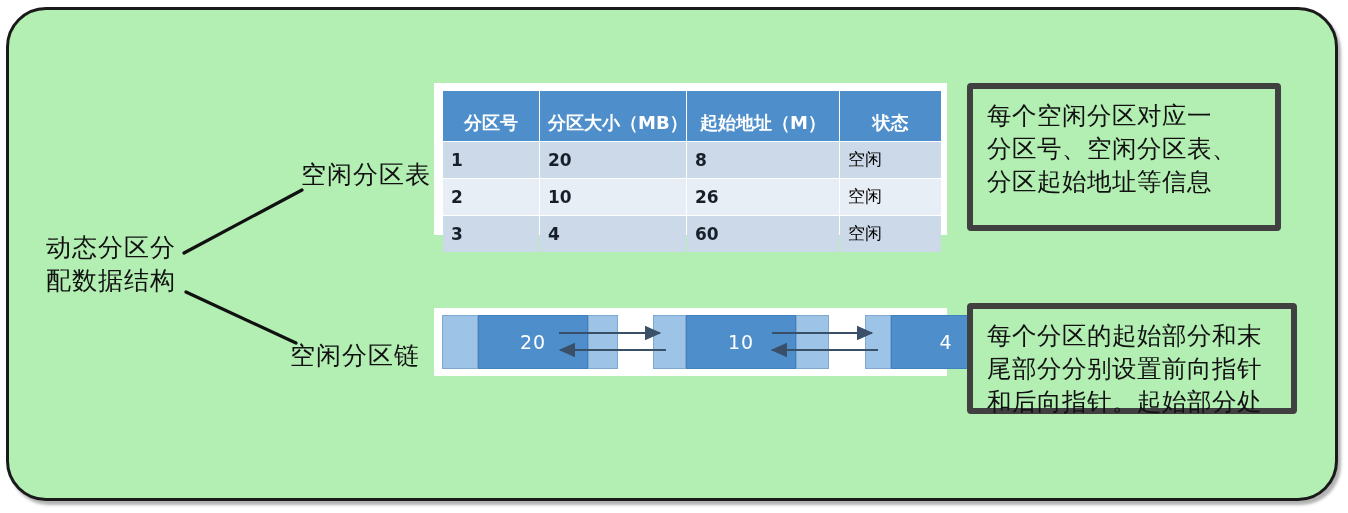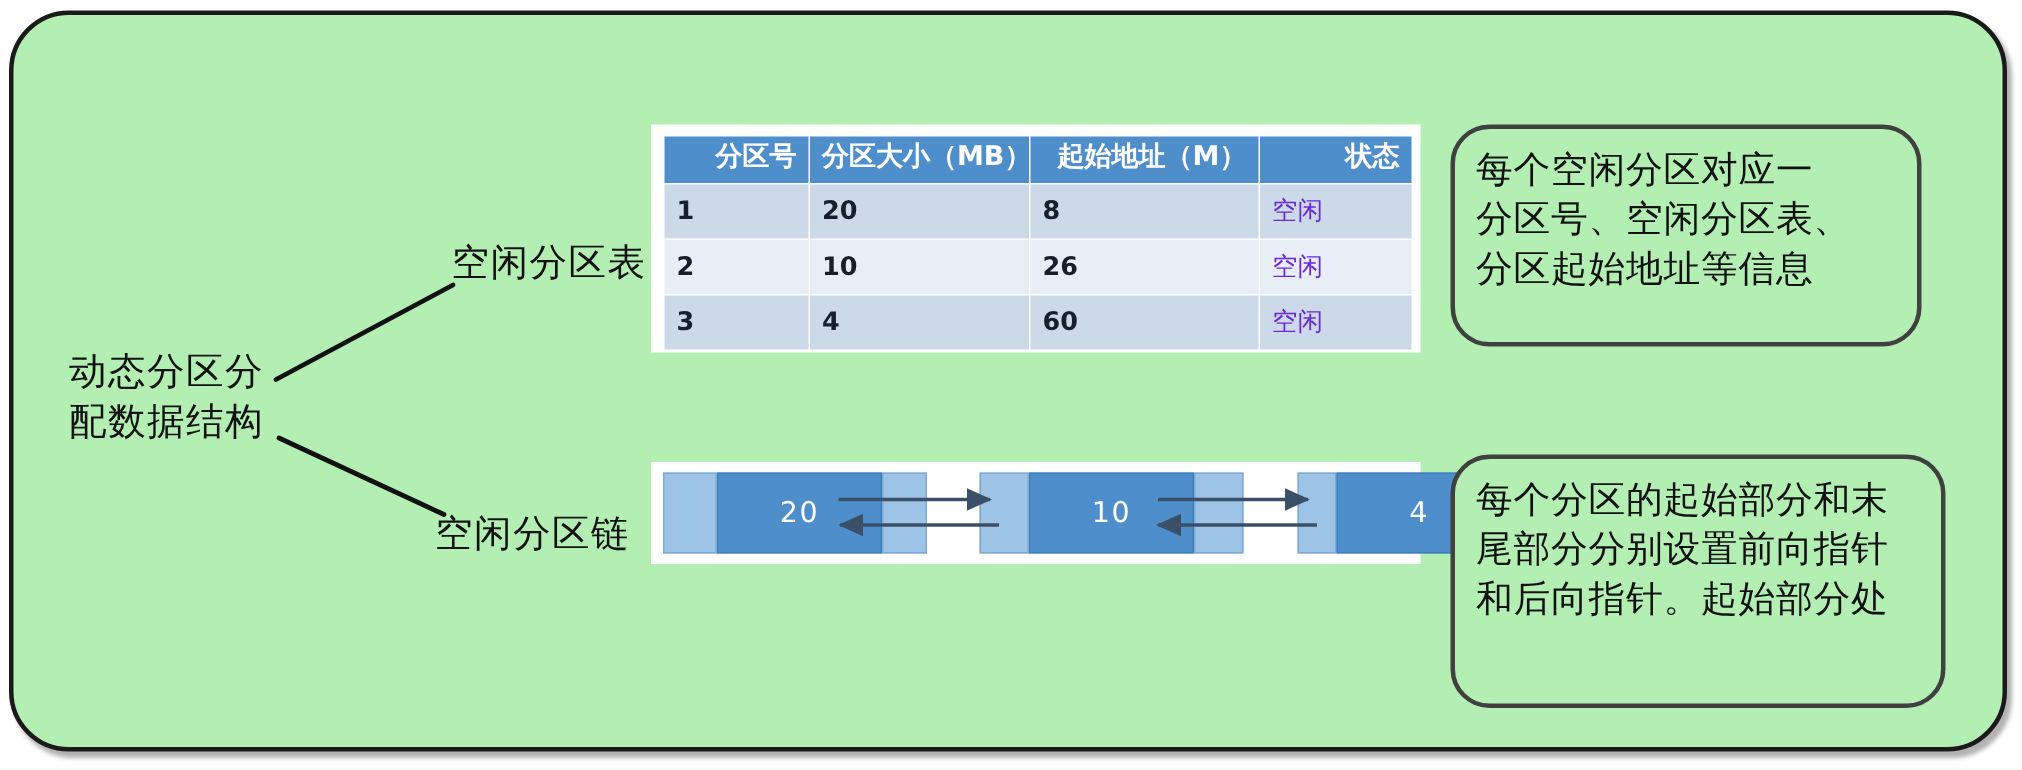--- a/index.html
+++ b/index.html
@@ -82,38 +82,38 @@
     border-collapse: separate;
     border-spacing: 1px 1px;
     width: 497px;
     table-layout: fixed;
   }
   table.fpt th {
     background: #4e8fcb;
     color: #ffffff;
     font-size: 18px;
     font-weight: bold;
-    text-align: right;
-    padding: 1px 8px 6px 8px;
+    text-align: center;
+    padding: 20px 8px 6px 8px;
     height: 22px;
     letter-spacing: 0px;
     white-space: nowrap;
   }
   table.fpt td {
     font-size: 17px;
     color: #17202a;
     text-align: left;
     padding: 6px 8px 7px 8px;
     height: 22px;
     font-weight: bold;
     white-space: nowrap;
   }
   table.fpt tr.r-odd td  { background: #ccd9e8; }
   table.fpt tr.r-even td { background: #e8eef5; }
-  table.fpt td.cn { font-weight: normal; color: #6d28d9; }
+  table.fpt td.cn { font-weight: normal; color: #000000; }
   col.c1 { width: 96px; }
   col.c2 { width: 146px; }
   col.c3 { width: 152px; }
   col.c4 { width: 101px; }
 
   
   .chain-panel {
     position: absolute;
     left: 434px;
     top: 308px;
@@ -158,33 +158,33 @@
     position: absolute;
     left: 0; top: 0;
     width: 497px; height: 54px;
     pointer-events: none;
   }
 
   
   .note {
     position: absolute;
     box-sizing: border-box;
-    border: 3px solid #404040;
-    border-radius: 26px;
+    border: 6px solid #404040;
+    border-radius: 4px;
     background: #b3eeb3;
     color: #111111;
     font-size: 24.5px;
     line-height: 33px;
     letter-spacing: 0.5px;
     padding: 10px 13px 10px 14px;
     white-space: nowrap;
   }
   .note div { display: block; }
   #note-table { left: 967px; top: 83px;  width: 314px; height: 148px; }
-  #note-chain { left: 967px; top: 303px; width: 330px; height: 169px; }
+  #note-chain { left: 967px; top: 303px; width: 330px; height: 111px; }
 </style>
 </head>
 <body>
 
 <div id="slide">
 
   <div class="frame"></div>
 
   <svg class="connectors" viewBox="0 0 1348 513" xmlns="http://www.w3.org/2000/svg">
     <line x1="184" y1="253" x2="302" y2="190" stroke="#111111" stroke-width="3.2" stroke-linecap="round"></line>

